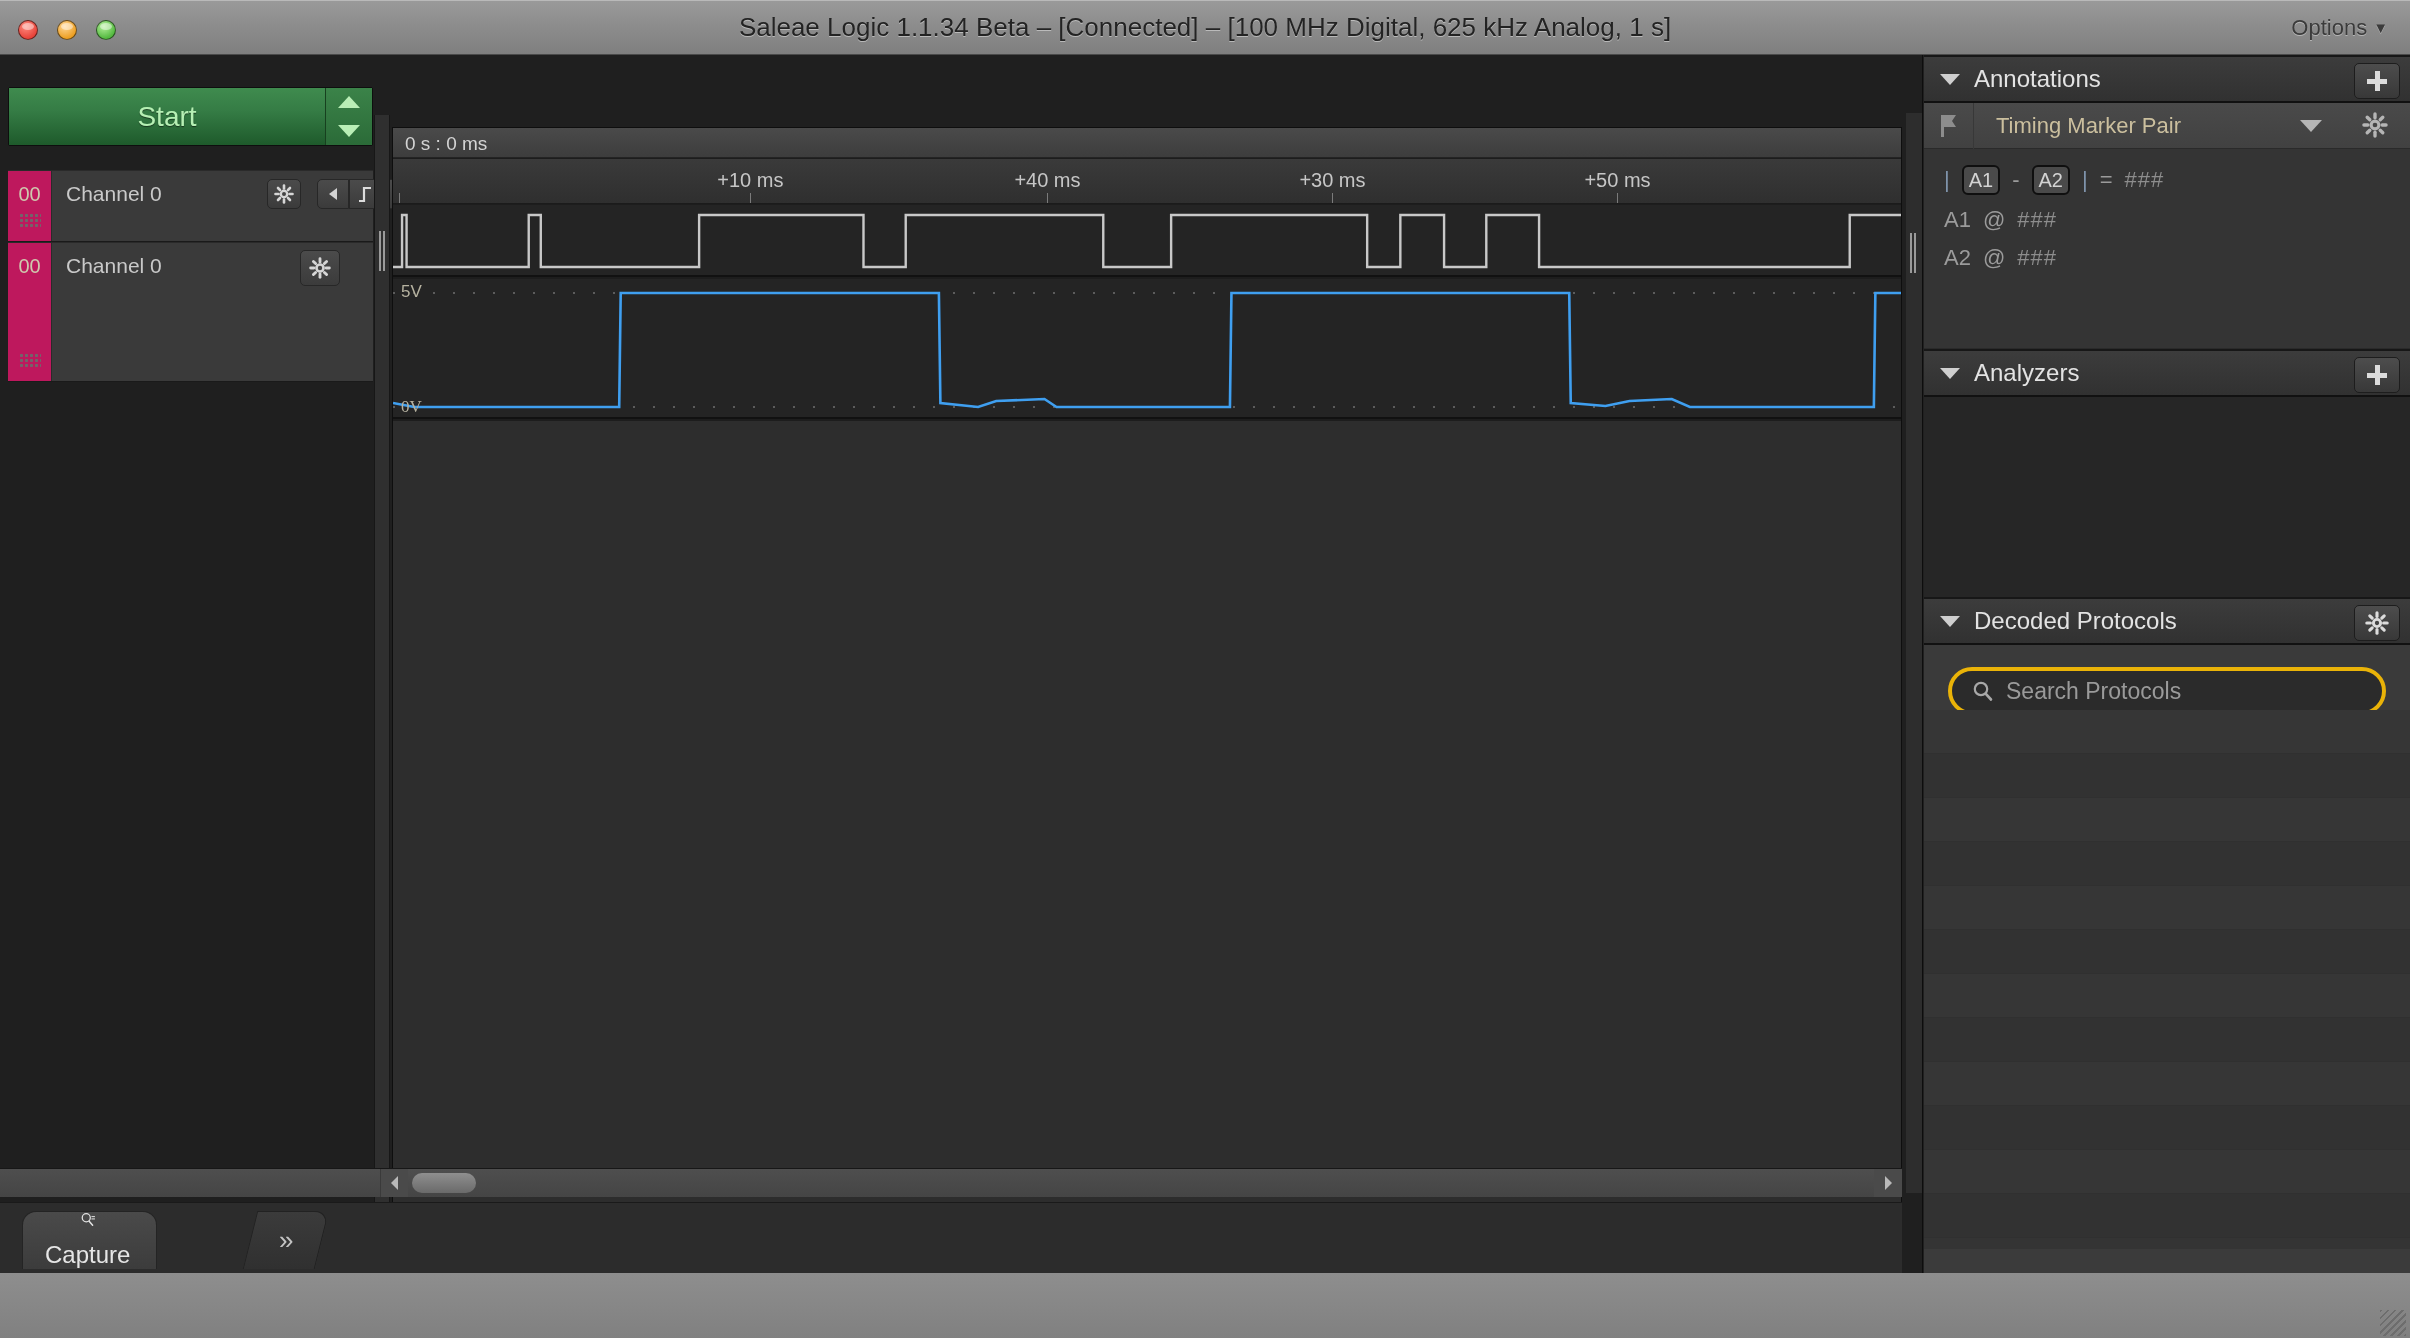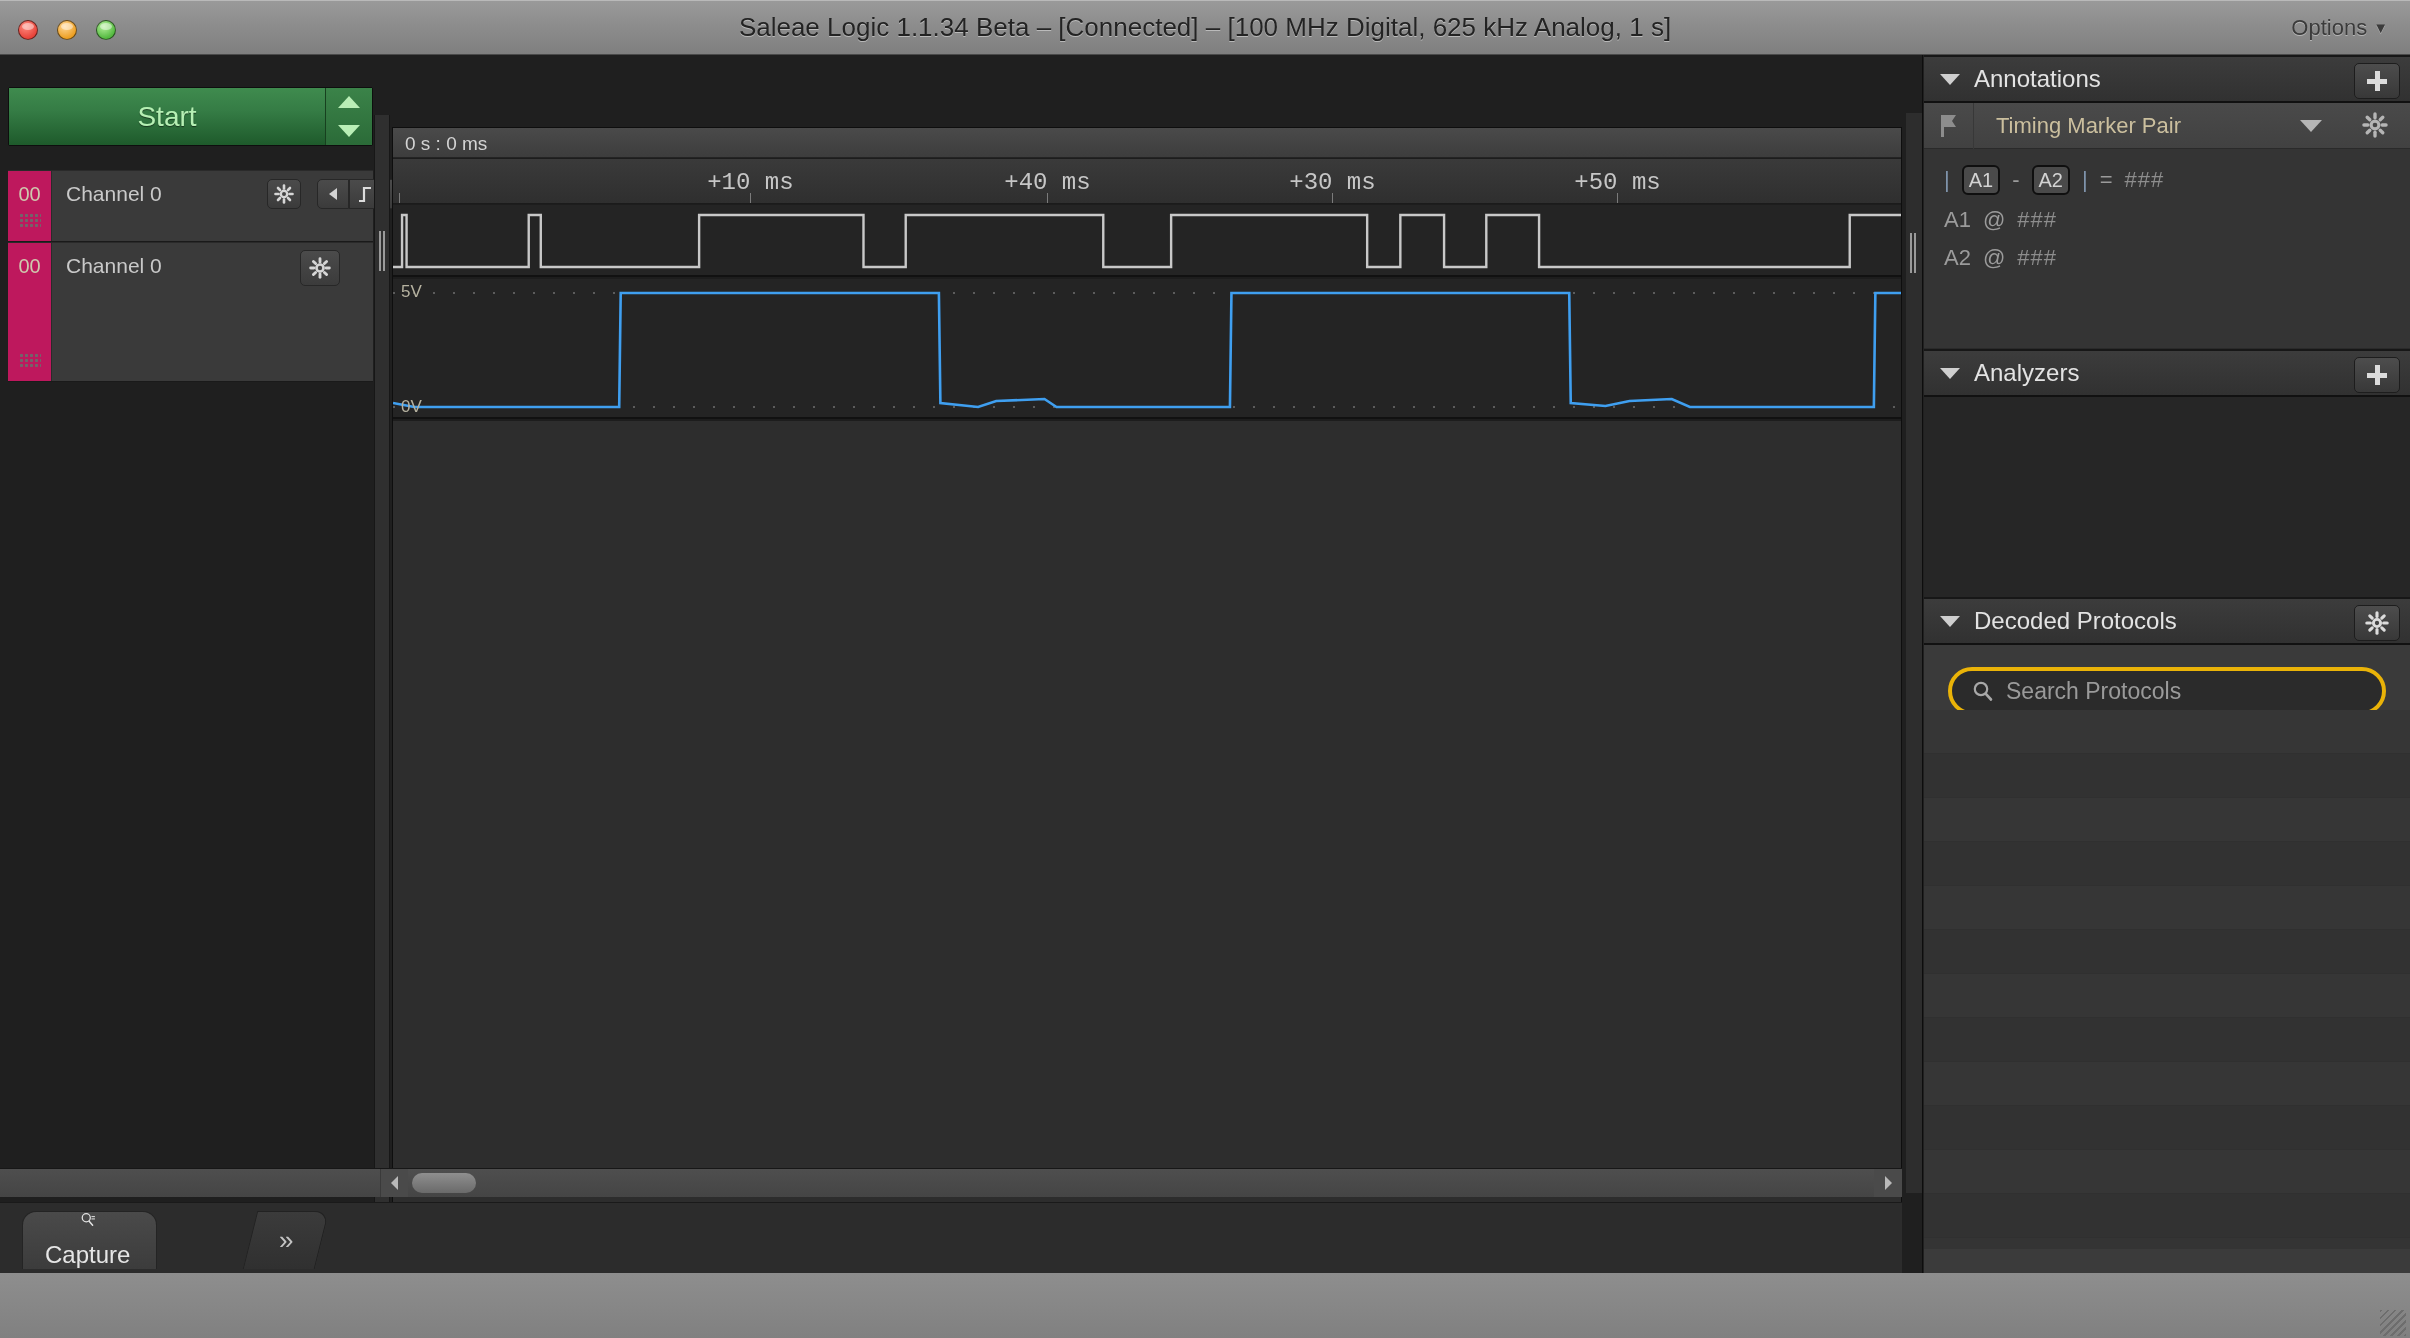--- a/index.html
+++ b/index.html
@@ -82,21 +82,21 @@
   #splitter-v .grip { position:absolute; left:4px; top:116px; width:7px; height:40px;
                       background:repeating-linear-gradient(90deg,#9a9a9a 0 2px, #2f2f2f 2px 4px); }
 
   #graph { position:absolute; left:392px; top:72px; width:1510px; height:1100px;
            background:#1d1d1d; border:1px solid #0e0e0e; }
   #time-header { position:absolute; left:0; top:0; width:100%; height:30px;
                  background:linear-gradient(180deg,#4a4a4a,#3d3d3d); border-bottom:1px solid #242424; }
   #time-label { position:absolute; left:12px; top:5px; font-size:19px; color:#d4d4d4; }
   #time-ruler { position:absolute; left:0; top:31px; width:100%; height:45px;
                 background:linear-gradient(180deg,#3a3a3a,#2f2f2f); border-bottom:1px solid #1b1b1b; }
-  .tick-label { position:absolute; top:10px; font-size:24px; color:#c6c6c6; transform:translateX(-50%);font-family:Liberation Mono, monospace; }
+  .tick-label { position:absolute; top:10px; font-size:20px; color:#c6c6c6; transform:translateX(-50%); }
   .tick-mark  { position:absolute; bottom:0; width:1px; height:10px; background:#7b7b7b; }
 
   #digital-lane { position:absolute; left:0; top:77px; width:100%; height:72px; background:#242424;
                   border-bottom:2px solid #111; }
   #analog-lane  { position:absolute; left:0; top:151px; width:100%; height:140px; background:#242424;
                   border-bottom:2px solid #111; }
   #empty-lane   { position:absolute; left:0; top:293px; width:100%; bottom:0; background:#2d2d2d; }
   .axis-label { position:absolute; font-size:17px; color:#b6b2a0; }
 
   
@@ -308,21 +308,21 @@
           </svg>
         </div>
 
         <div id="analog-lane">
           <svg width="100%" height="140" viewBox="0 0 1000 140" preserveAspectRatio="none">
             <line x1="0" y1="14" x2="1000" y2="14" stroke="#6f6f6f" stroke-width="1.6" stroke-dasharray="2 18" vector-effect="non-scaling-stroke"></line>
             <line x1="0" y1="128" x2="1000" y2="128" stroke="#6f6f6f" stroke-width="1.6" stroke-dasharray="2 18" vector-effect="non-scaling-stroke"></line>
             <polyline fill="none" stroke="#3f9ff0" stroke-width="2.6" vector-effect="non-scaling-stroke" points="0,124 14,128 150,128 151,14 362,14 363,124 388,128 400,122 432,120 440,128 555,128 556,14 780,14 781,124 804,127 820,122 848,120 860,128 982,128 983,14 1000,14"></polyline>
           </svg>
           <div class="axis-label" style="left:8px; top:3px;">5V</div>
-          <div class="axis-label" style="left:8px; top:118px;">0V</div>
+          <div class="axis-label" style="left:8px; top:118px;font-family:Liberation Serif, serif;">0V</div>
         </div>
 
         <div id="empty-lane"></div>
       </div>
 
       <div id="hscroll">
         <div id="hscroll-track"></div>
         <div class="sb-arrow" id="sb-left">
           <svg width="12" height="16" viewBox="0 0 12 16">
               <polygon points="9,1 9,15 2,8" fill="#b9b9b9"></polygon>

